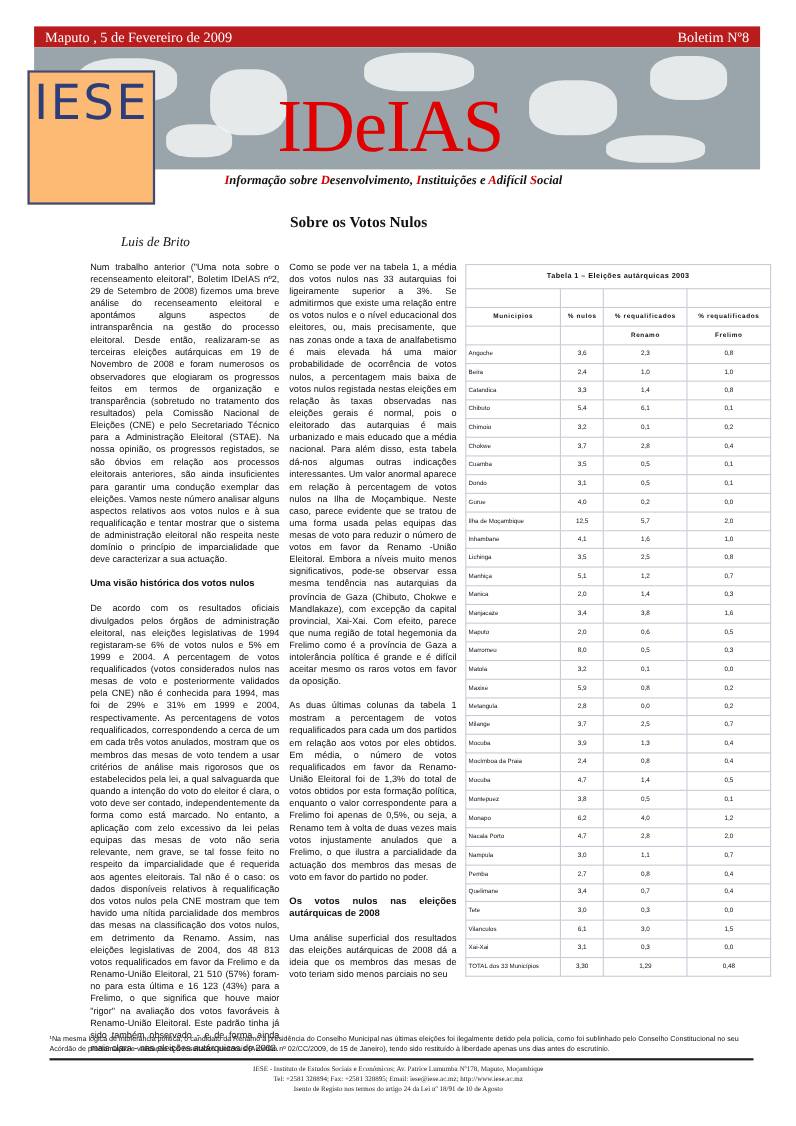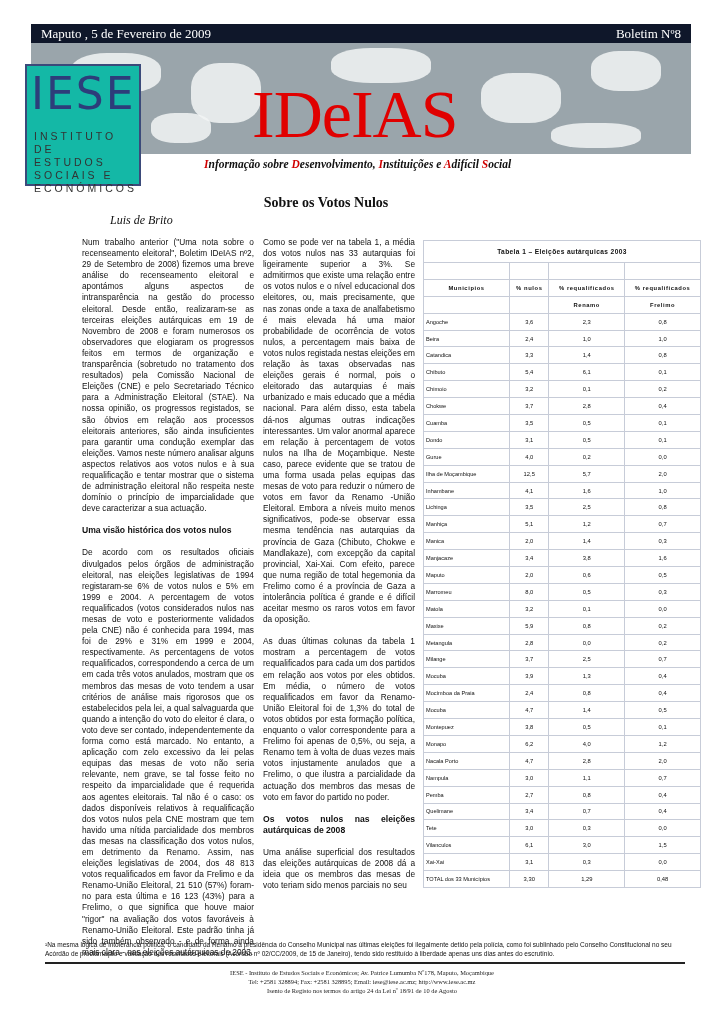--- a/index.html
+++ b/index.html
@@ -1,25 +1,25 @@
 <!DOCTYPE html>
 <html><head>
 <meta charset="utf-8">
 <style>
   html, body { margin: 0; padding: 0; background: #ffffff; }
   body { width: 724px; height: 1024px; position: relative; overflow: hidden; font-family: "Liberation Sans", sans-serif; color: #111; }
 
-  .topbar { position: absolute; left: 31px; top: 24px; width: 660px; height: 19px; background: #0f172a; color: #fff; font-family: "Liberation Serif", serif; font-size: 13px; }
+  .topbar { position: absolute; left: 31px; top: 24px; width: 660px; height: 19px; background: #b91c1c; color: #fff; font-family: "Liberation Serif", serif; font-size: 13px; }
   .topbar .date { position: absolute; left: 10px; top: 2px; }
   .topbar .issue { position: absolute; right: 10px; top: 2px; margin-left: 16px; }
 
   .banner { position: absolute; left: 31px; top: 43px; width: 660px; height: 111px; background: #9aa5ab; overflow: hidden; }
   .banner .blob { position: absolute; background: #f2f4f5; border-radius: 40%; opacity: 0.85; }
 
-  .logo { position: absolute; left: 25px; top: 64px; width: 116px; height: 122px; background: #14b8a6; border: 2px solid #3b4a7a; box-sizing: border-box; }
+  .logo { position: absolute; left: 25px; top: 64px; width: 116px; height: 122px; background: #fdba74; border: 2px solid #3b4a7a; box-sizing: border-box; }
   .logo .big { position: absolute; left: 4px; top: 2px; font-family: "DejaVu Sans", sans-serif; font-size: 44px; color: #2d3d7a; letter-spacing: 2px; font-weight: normal; }
   .logo .sub { position: absolute; left: 7px; top: 64px; font-size: 10.5px; line-height: 13px; color: #333; letter-spacing: 3px; }
 
   .masthead { position: absolute; left: 252px; top: 80px; font-family: Liberation Serif, serif; font-size: 68px; color: #e00000; line-height: 1; letter-spacing: -1px; }
   .tagline { position: absolute; left: 204px; top: 158px; font-family: "Liberation Serif", serif; font-style: italic; font-weight: bold; font-size: 11.5px; color: #111; }
   .tagline .r { color: #d00000; }
 
   .article-title { position: absolute; left: 0; width: 652px; top: 195px; text-align: center; font-family: "Liberation Serif", serif; font-weight: bold; font-size: 14px; }
   .author { position: absolute; left: 0; width: 724px; top: 213px; font-family: "Liberation Serif", serif; font-style: italic; font-size: 12px; padding-left: 110px; box-sizing: border-box; }
 
@@ -53,26 +53,20 @@
   <div class="blob" style="left:160px;top:20px;width:70px;height:60px;"></div>
   <div class="blob" style="left:300px;top:5px;width:100px;height:35px;"></div>
   <div class="blob" style="left:450px;top:30px;width:80px;height:50px;"></div>
   <div class="blob" style="left:560px;top:8px;width:70px;height:40px;"></div>
   <div class="blob" style="left:120px;top:70px;width:60px;height:30px;"></div>
   <div class="blob" style="left:520px;top:80px;width:90px;height:25px;"></div>
 </div>
 
 <div class="logo">
   <div class="big">IESE</div>
-  <div class="sub">
-    <div>INSTITUTO DE</div>
-    <div>ESTUDOS</div>
-    <div>SOCIAIS E</div>
-    <div>ECONÓMICOS</div>
-  </div>
 </div>
 
 <div class="masthead">IDeIAS</div>
 
 <div class="tagline">
   <span class="r">I</span><span>nformação sobre </span><span class="r">D</span><span>esenvolvimento, </span><span class="r">I</span><span>nstituições e </span><span class="r">A</span><span>difícil </span><span class="r">S</span><span>ocial</span>
 </div>
 
 <div class="article-title">Sobre os Votos Nulos</div>
 <div class="author">Luis de Brito</div>

